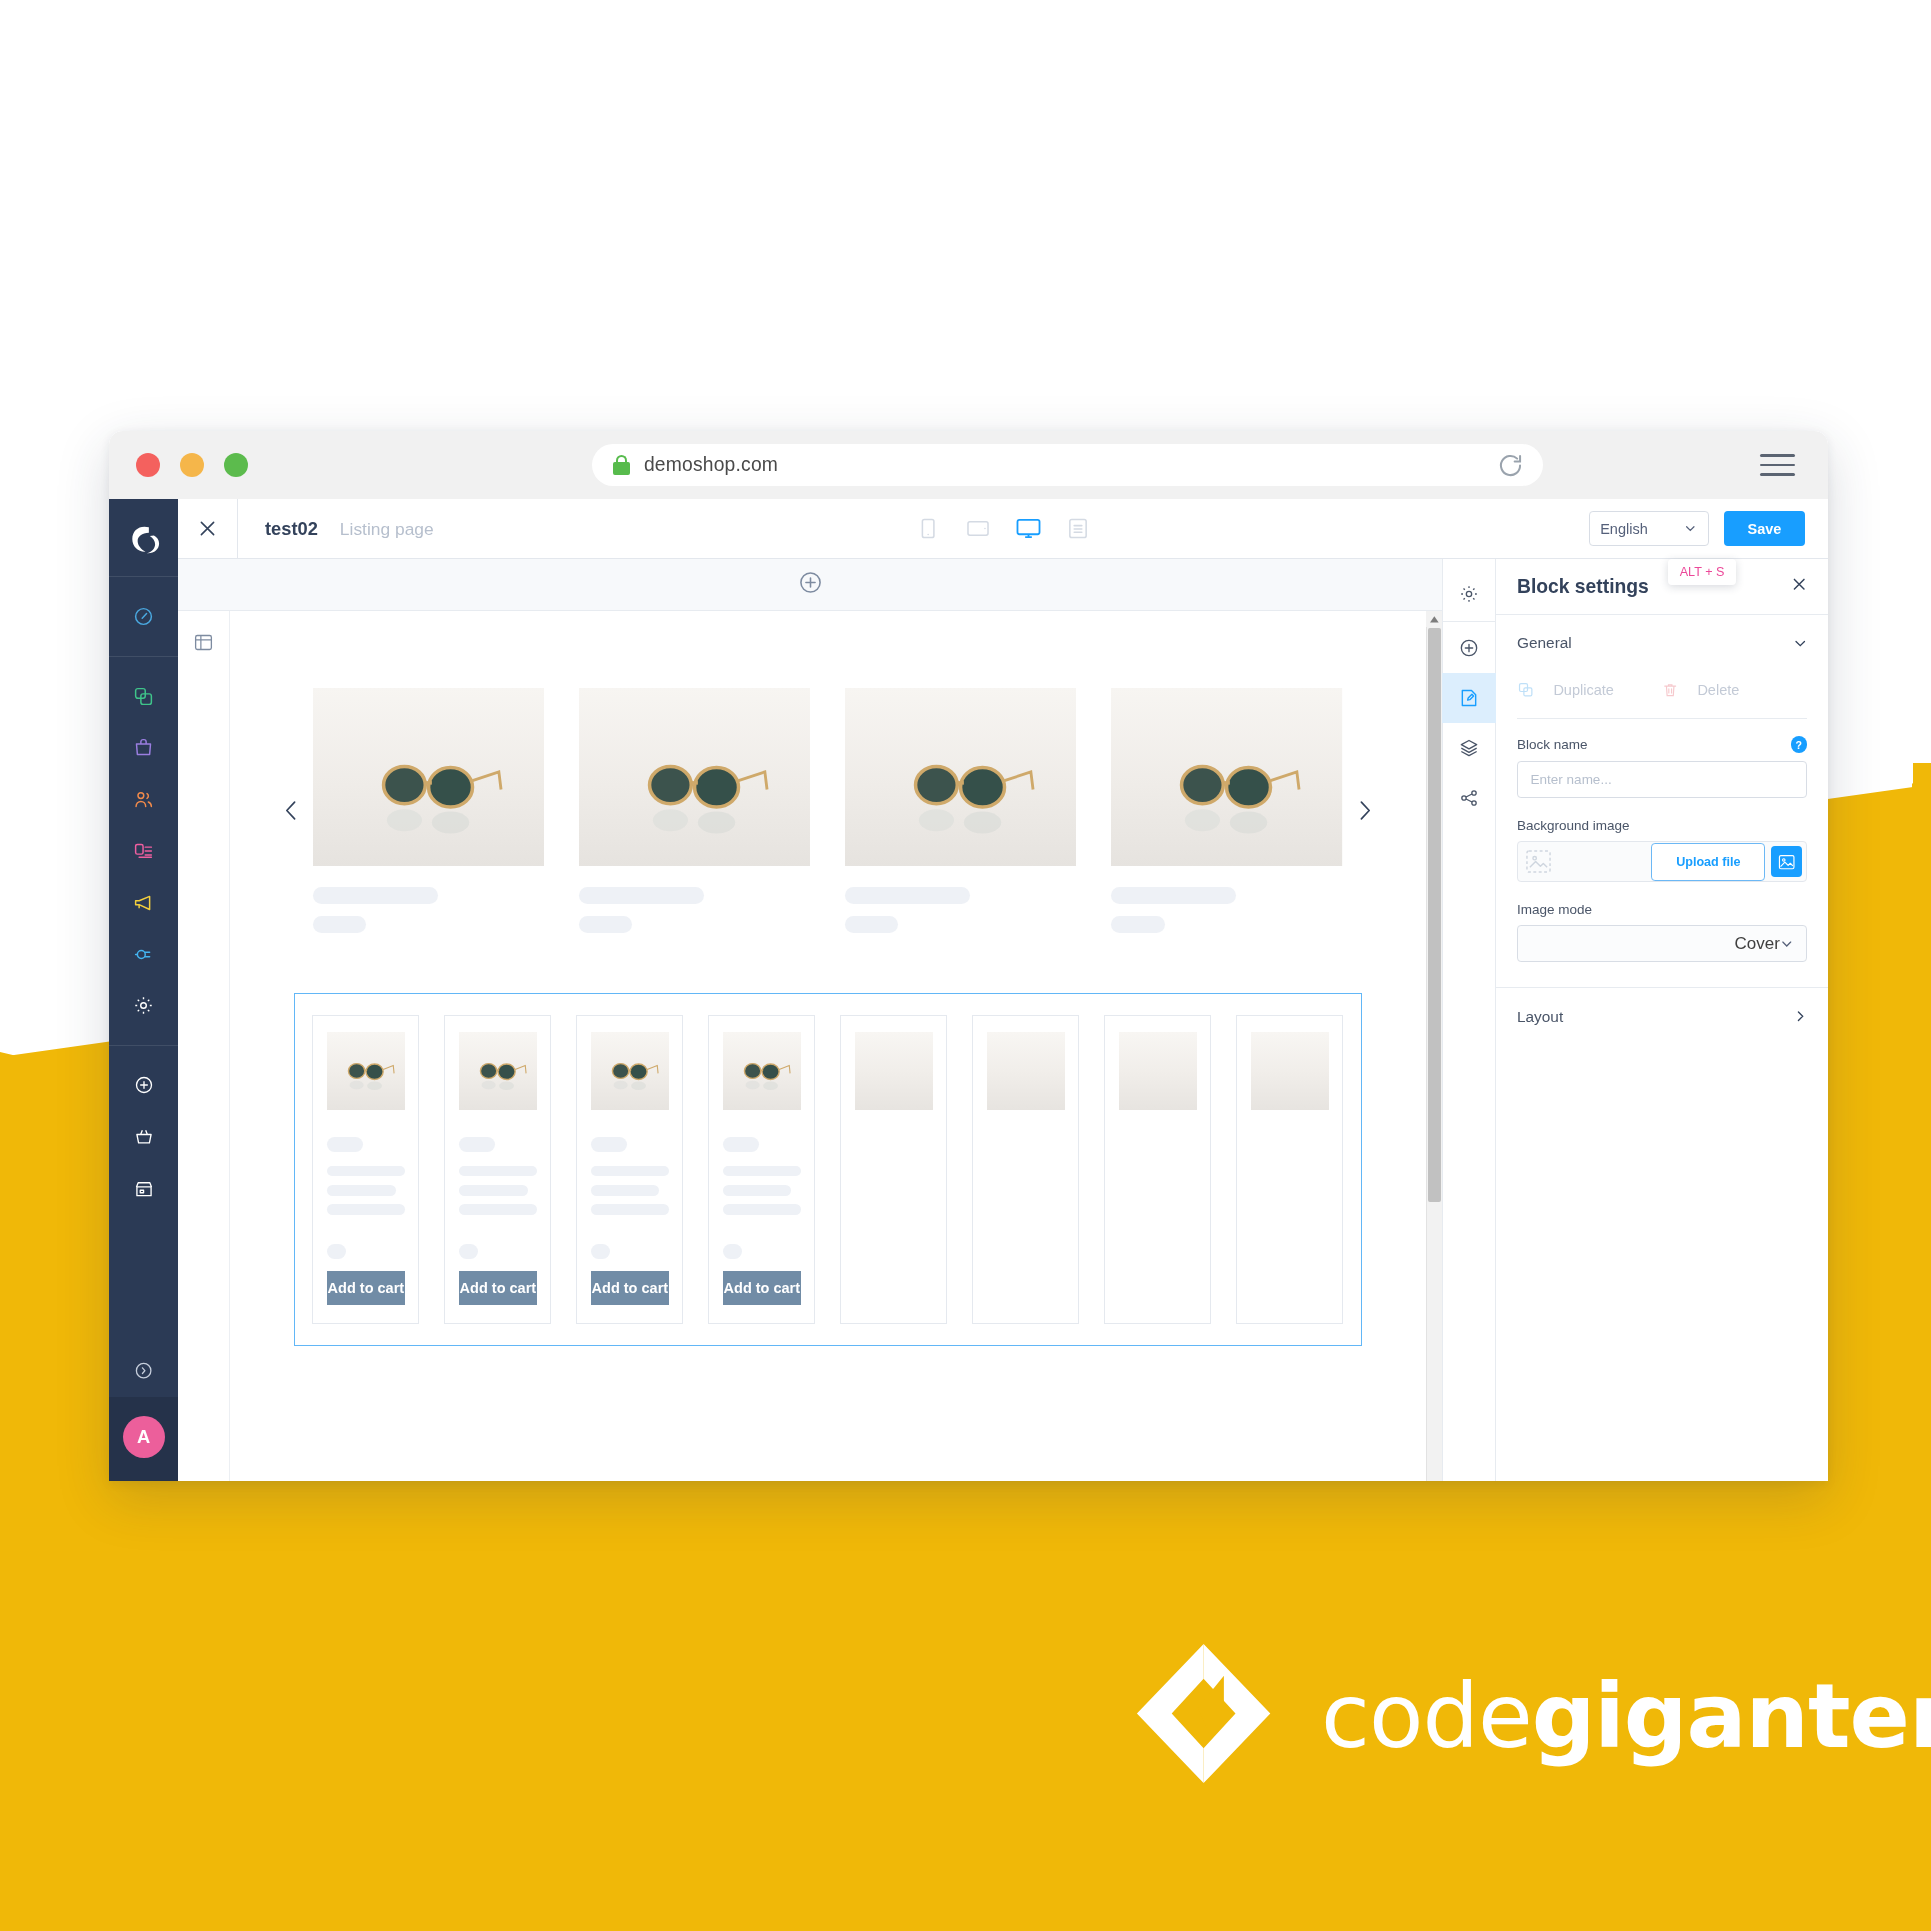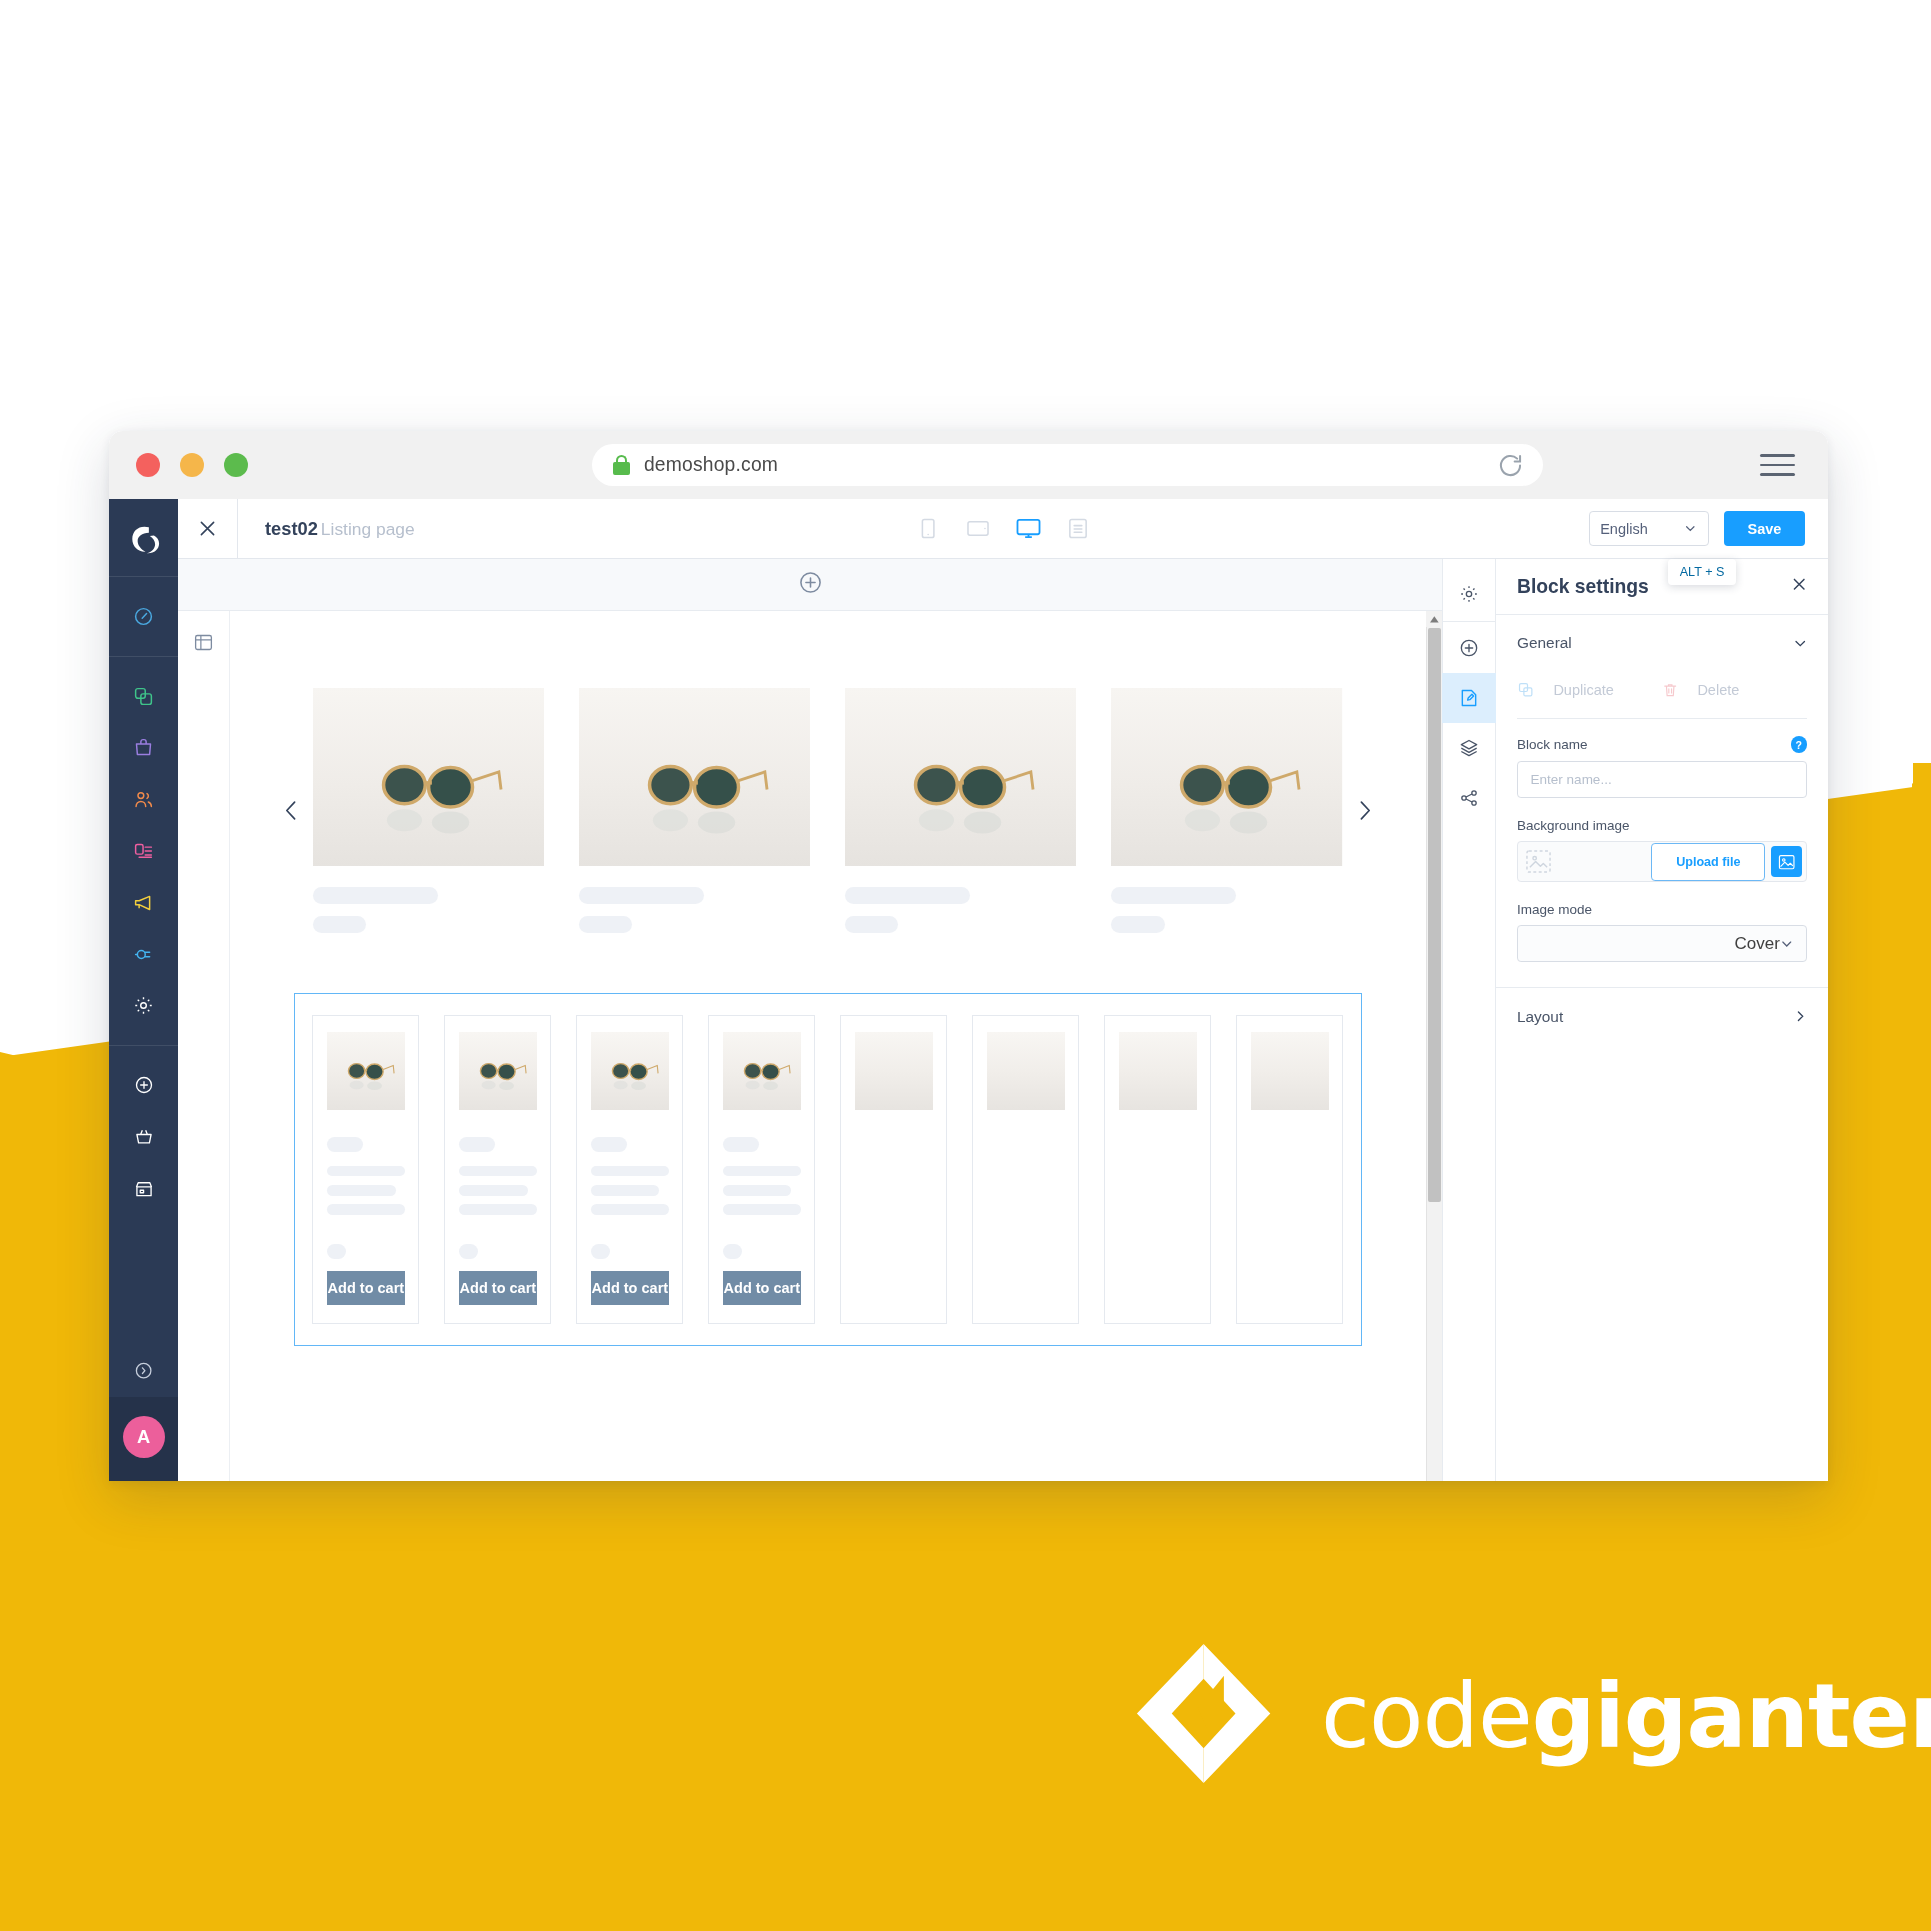--- a/index.html
+++ b/index.html
@@ -99,41 +99,41 @@
   #main { flex: 1; display: flex; flex-direction: column; min-width: 0; background: #fff; }
 
   #toolbar {
     height: 60px; flex: 0 0 60px;
     background: #fff;
     border-bottom: 1px solid #e3e7ed;
     display: flex; align-items: center;
     position: relative;
   }
   #close-btn { width: 60px; height: 60px; display: flex; align-items: center; justify-content: center; border-right: 1px solid #e3e7ed; }
-  #tb-titles { display: flex; align-items: baseline; gap: 3px; padding-left: 27px; }
+  #tb-titles { display: flex; align-items: baseline; gap: 22px; padding-left: 27px; }
   #tb-name { font-size: 18.3px; font-weight: bold; color: #33425b; }
   #tb-sub { font-size: 17.4px; color: #b6bfcd; }
   #device-group { position: absolute; left: 50%; transform: translateX(-50%); display: flex; gap: 21px; align-items: center; }
   .dev-btn { width: 29px; height: 29px; display: flex; align-items: center; justify-content: center; }
   #tb-right { margin-left: auto; display: flex; align-items: center; gap: 15.4px; padding-right: 23px; }
   #lang-select {
     width: 120px; height: 35px; border: 1px solid #d8dde5; border-radius: 3.9px;
     display: flex; align-items: center; justify-content: space-between;
     padding: 0 10.6px; font-size: 14.5px; color: #55607a; background: #fff;
   }
   #save-btn {
     width: 81px; height: 35px; background: #189eff; border-radius: 3.9px;
     color: #fff; font-size: 14.5px; font-weight: bold;
     display: flex; align-items: center; justify-content: center;
   }
   #save-tooltip {
     position: absolute; right: 92px; top: 60px;
     background: #fff; border-radius: 3.9px;
     box-shadow: 0 1.9px 8.7px rgba(40,50,70,.18);
-    padding: 5.8px 11.6px; font-size: 12.6px; color: #0369a1;
+    padding: 5.8px 11.6px; font-size: 12.6px; color: #ec4899;
     z-index: 30;
   }
 
   
   #workspace { flex: 1; display: flex; min-height: 0; }
 
   #canvas-col { flex: 1; display: flex; flex-direction: column; min-width: 0; position: relative; background: #fff; }
   #canvas-top {
     height: 52px; flex: 0 0 52px; background: #f7f9fb;
     border-bottom: 1px solid #e7ebf0;

